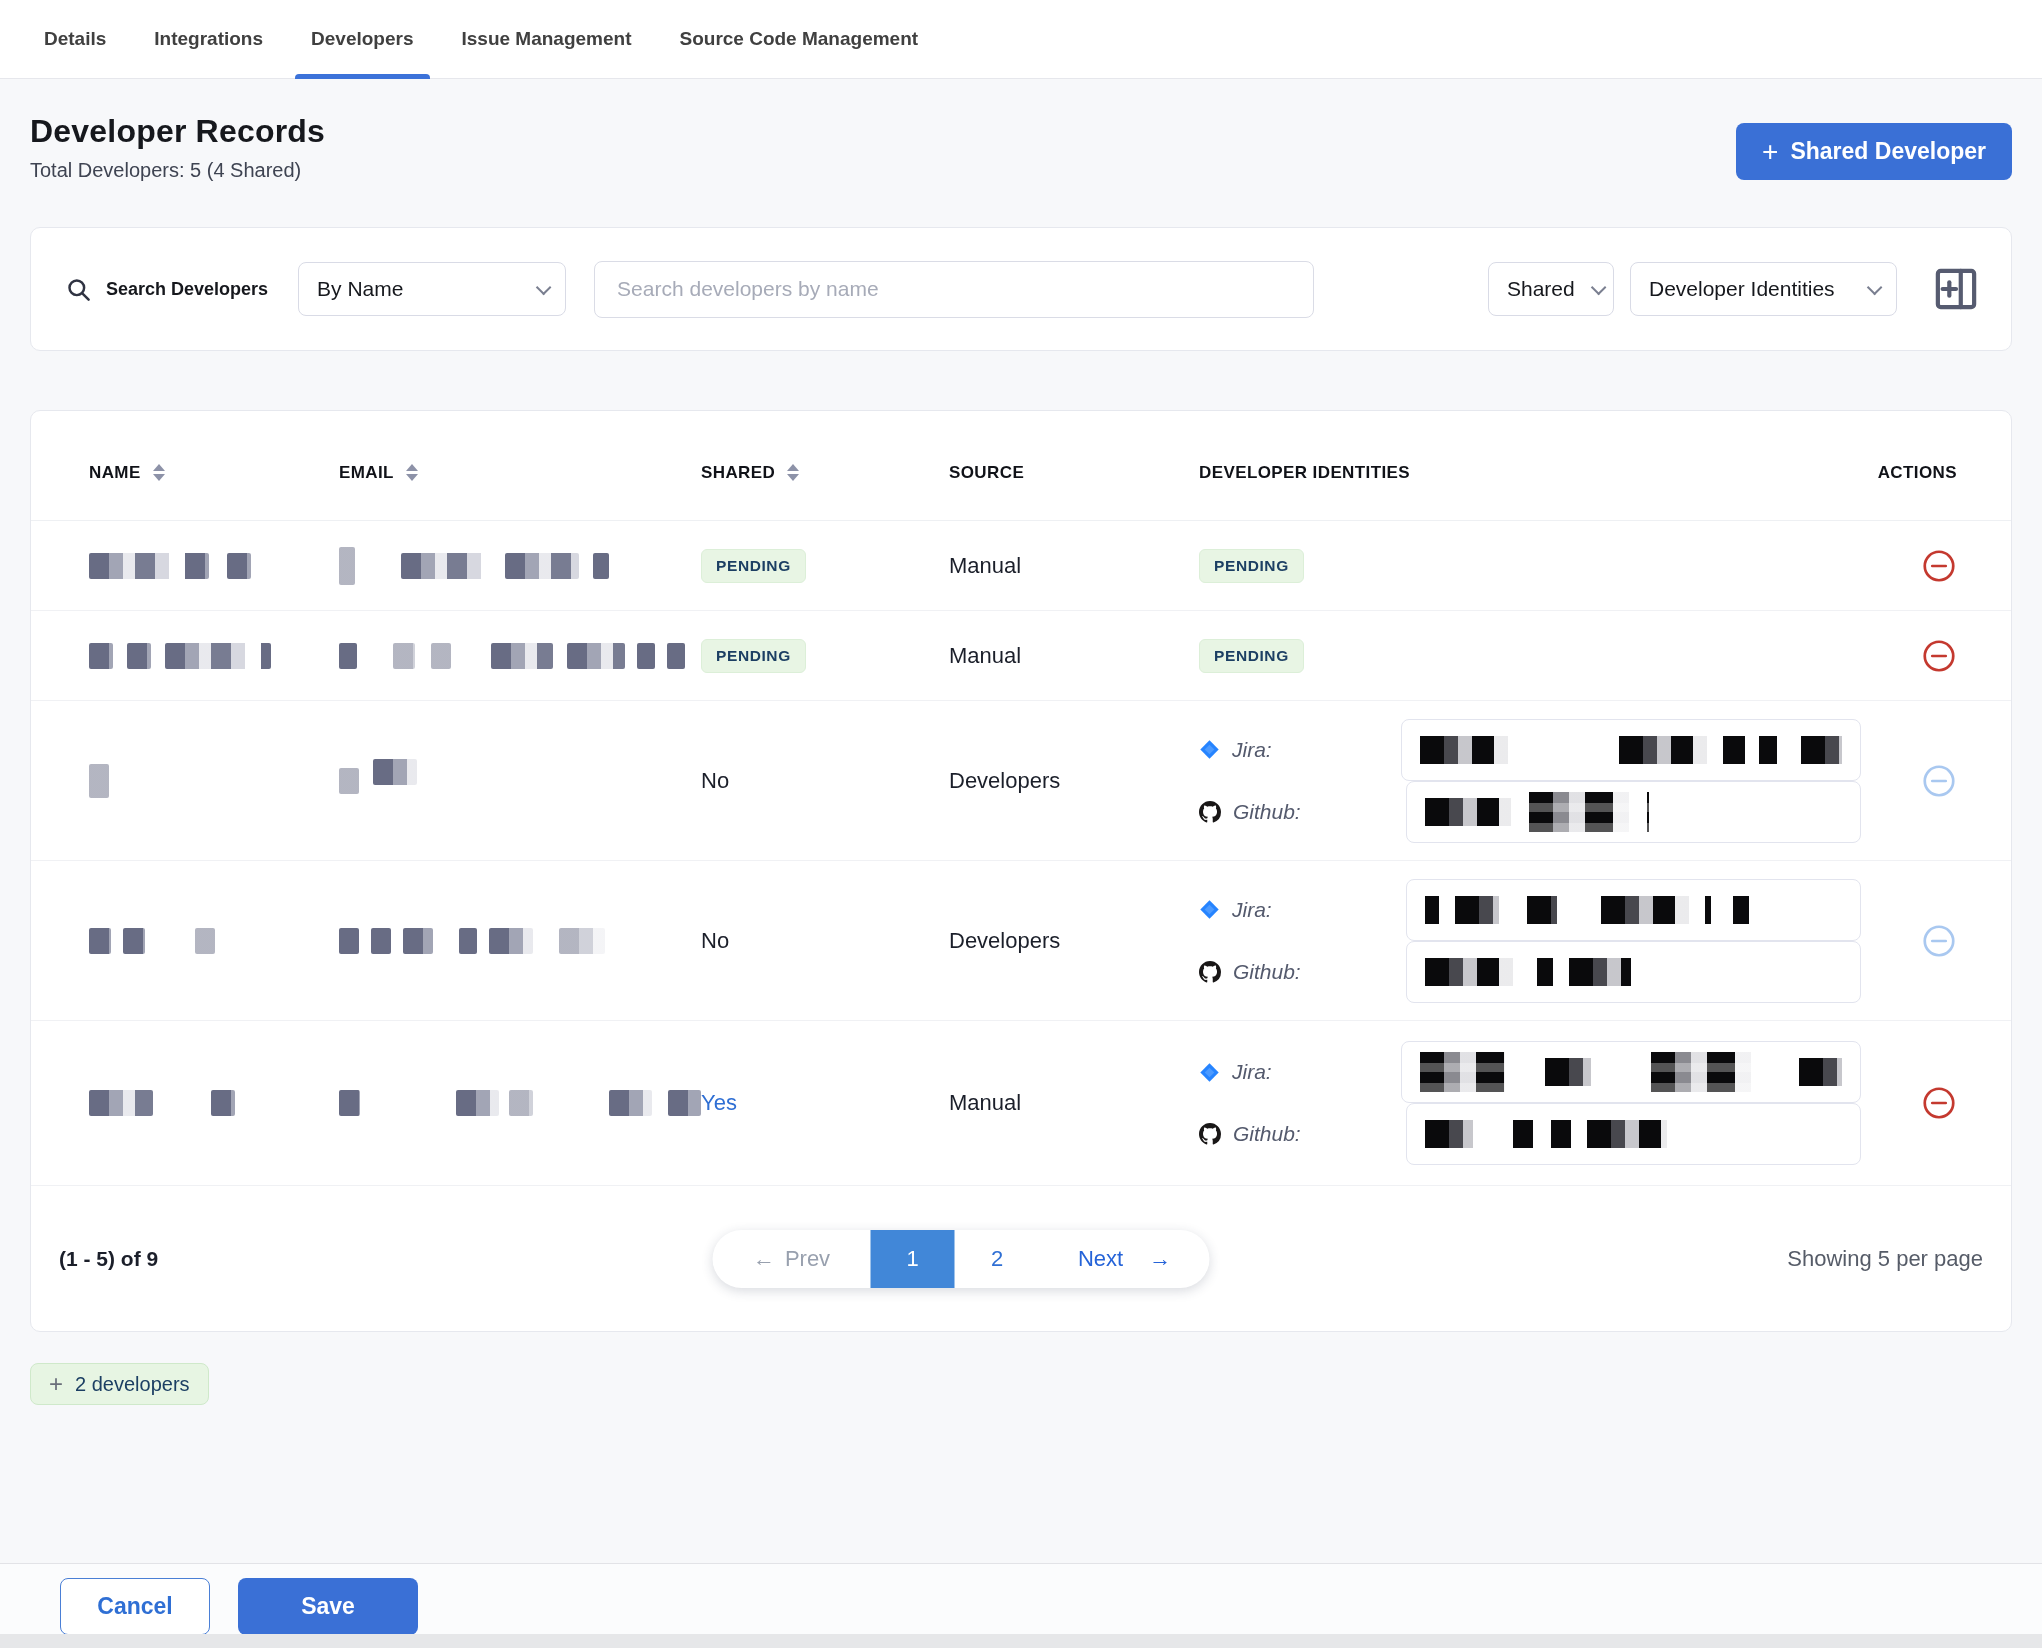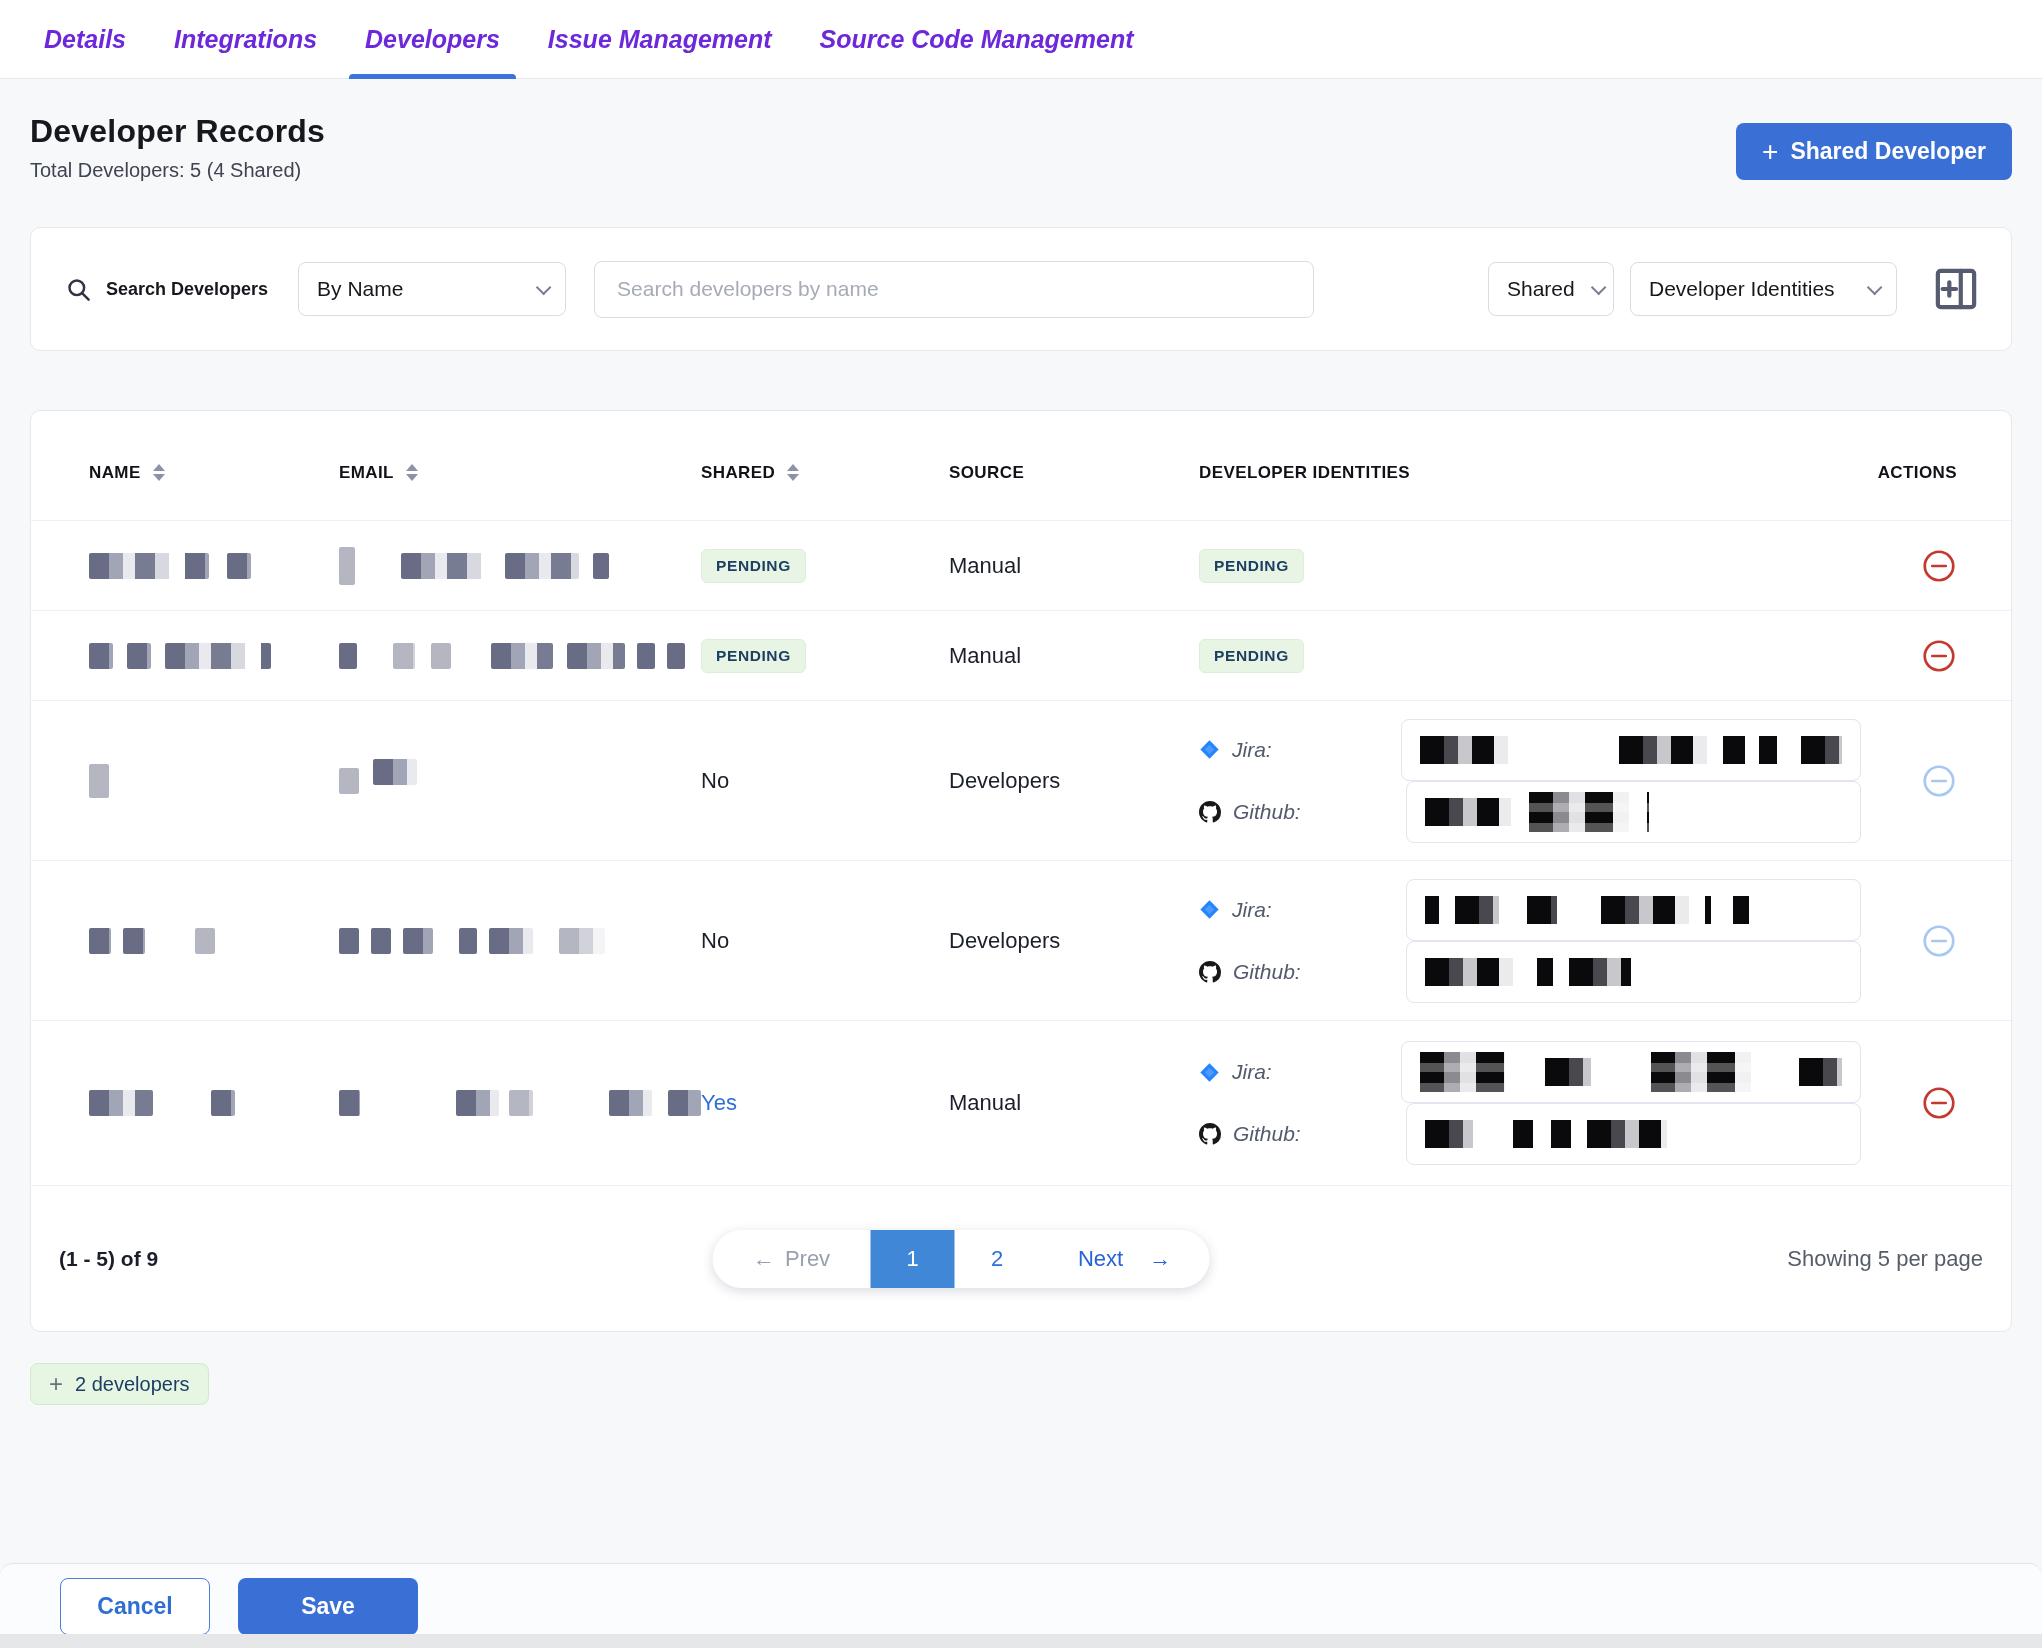--- a/index.html
+++ b/index.html
@@ -1,21 +1,21 @@
 <!DOCTYPE html>
 <html><head>
 <meta charset="utf-8">
 <style>
   * { margin:0; padding:0; box-sizing:border-box; }
   html,body { width:2042px; height:1648px; }
   body { font-family:"Liberation Sans", sans-serif; background:#f7f8fa; position:relative; overflow:hidden; color:#16181d; }
 
   
   .tabbar { height:79px; background:#fff; border-bottom:1px solid #e6e7ec; display:flex; align-items:stretch; padding-left:42px; }
-  .tab { position:relative; display:flex; align-items:center; padding:0 2px; margin-right:44px; font-size:25px; font-weight:700; color:#6d28d9; cursor:pointer;font-style:italic; }
+  .tab { position:relative; display:flex; align-items:center; padding:0 2px; margin-right:44px; font-size:19px; font-weight:700; color:#404040; cursor:pointer; }
   .tab.active::after { content:""; position:absolute; left:-14px; right:-14px; bottom:-1px; height:5px; background:#3c72d9; border-radius:4px 4px 0 0; }
 
   
   .page { padding:0 30px; }
 
   .header-row { display:flex; align-items:flex-start; justify-content:space-between; padding-top:34px;gap:28px; }
   .page-title { font-size:32px; font-weight:700; letter-spacing:0.2px; }
   .page-subtitle { margin-top:9px; font-size:20px; color:#3f4452; }
   .btn-primary { display:flex; align-items:center; gap:12px; background:#3a70d6; color:#fff; border:none; border-radius:8px; height:57px; padding:0 26px; font-size:23px; font-weight:700; cursor:pointer; margin-top:10px; }
   .btn-primary .plus { font-size:28px; font-weight:400; line-height:1; }
@@ -77,21 +77,21 @@
   .pg-prev { width:158px; color:#98a0ae; gap:10px; }
   .pg-1 { width:84px; background:#4187d8; color:#fff; }
   .pg-2 { width:85px; color:#2f6fd4; }
   .pg-next { width:170px; color:#2563d8; gap:26px; }
 
   
   .added-badge { display:inline-flex; align-items:center; gap:12px; margin-top:31px; height:42px; background:#e7f5e3; border:1px solid #cfe9ca; border-radius:8px; padding:0 18px; font-size:20px; color:#1c3f63; }
   .added-badge .plus { color:#6a6f7a; font-size:24px; line-height:1; }
 
   
-  .footer { position:absolute; left:0; right:0; bottom:0; height:85px; background:#fbfcfd; border-top:1px solid #e2e3e7;border-radius:13px; }
+  .footer { position:absolute; left:0; right:0; bottom:0; height:85px; background:#fbfcfd; border-top:1px solid #e2e3e7; }
   .footer-inner { display:flex; gap:28px; padding:14px 0 0 60px; }
   .btn-cancel { width:150px; height:57px; background:#fff; border:1.5px solid #4a7fd6; border-radius:8px; color:#2f6fd4; font-size:23px; font-weight:700; cursor:pointer; font-family:"Liberation Sans",sans-serif; }
   .btn-save { width:180px; height:57px; background:#3a70d6; border:none; border-radius:8px; color:#fff; font-size:23px; font-weight:700; cursor:pointer; font-family:"Liberation Sans",sans-serif; }
   .footer-strip { position:absolute; bottom:0; left:0; right:0; height:14px; background:#e6e7e9; }
 </style>
 </head>
 <body>
 
 <nav class="tabbar">
   <div class="tab">Details</div>

